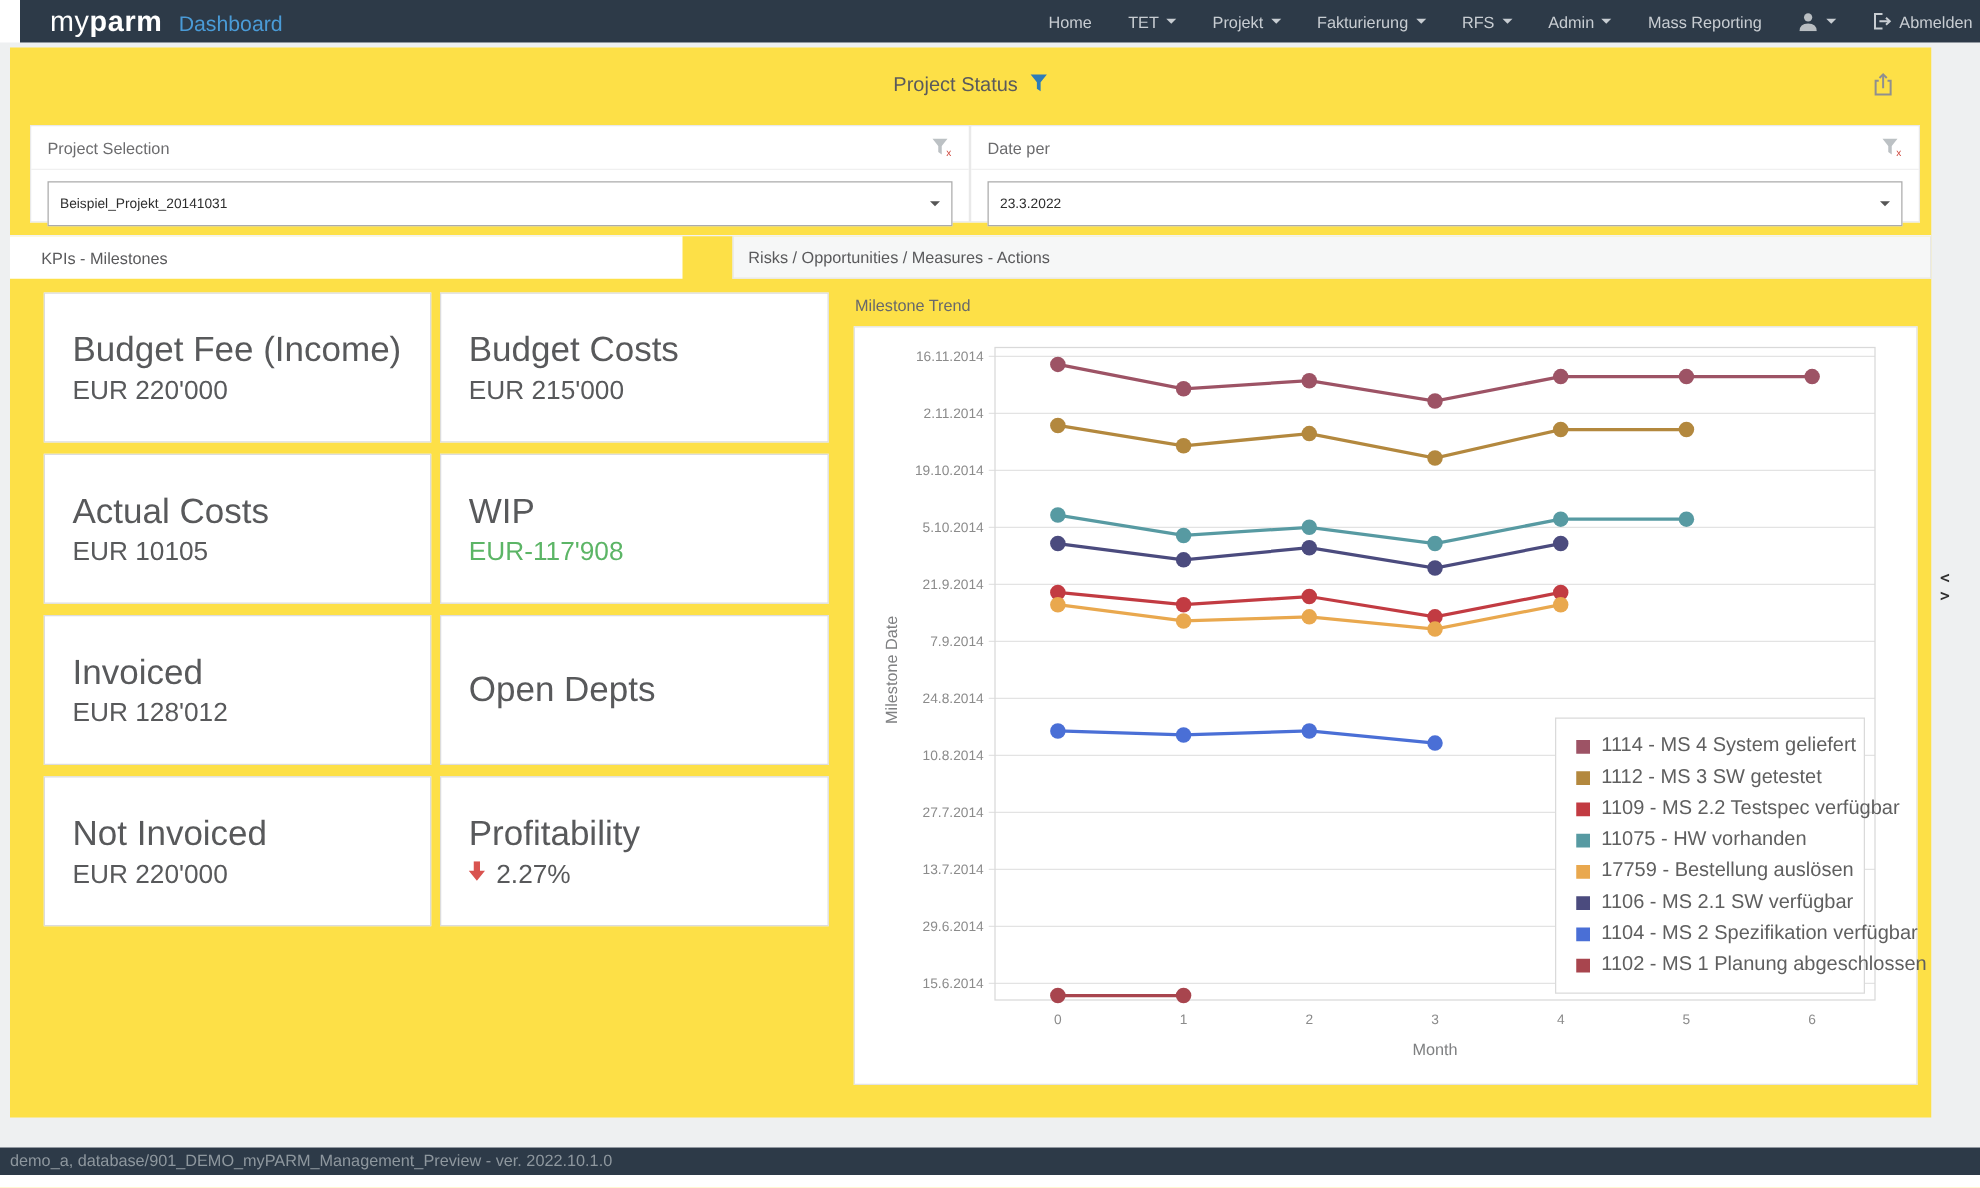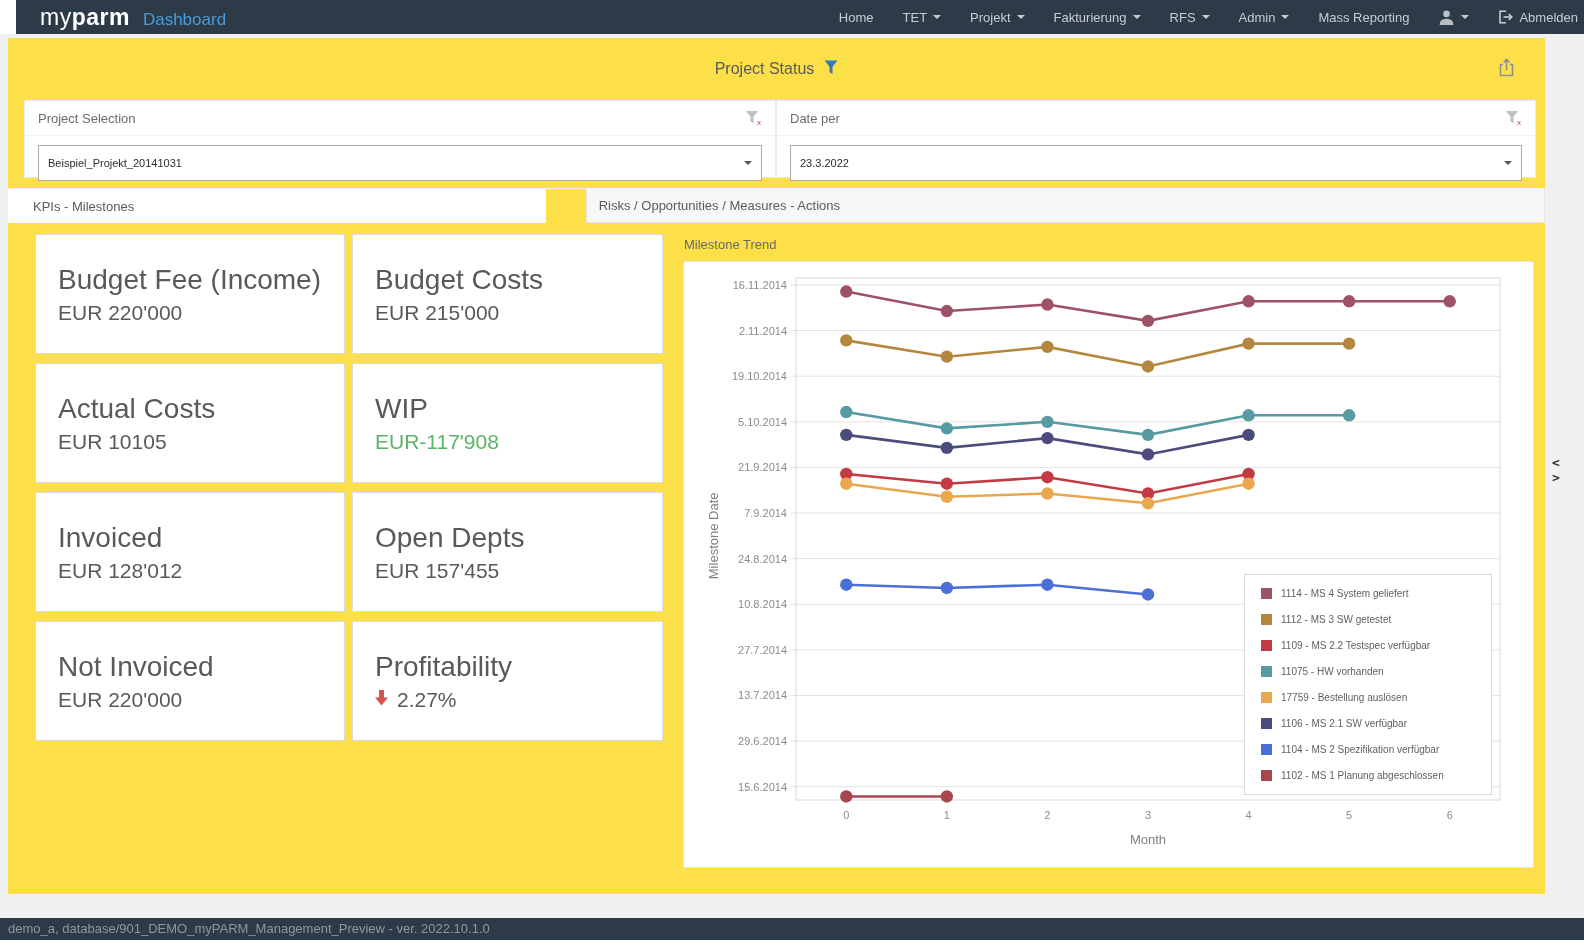--- a/index.html
+++ b/index.html
@@ -68,21 +68,21 @@
   .chart-title { font-size:13px; color:#68696b; margin:3px 0 9px 1px; }
   .chart-box { width:851px; height:607px; border:1px solid #e3e3e3; position:relative; background:#fff; }
   .chart-box svg { display:block; }
   .tick { font-size:11px; fill:#8b8b8b; font-family:"Liberation Sans", sans-serif; }
   .axis-label { font-size:13px; fill:#7f8082; font-family:"Liberation Sans", sans-serif; }
   .legend { position:absolute; left:560px; top:312px; width:248px; height:221px; background:#fff;
             border:1px solid #dadada; display:flex; flex-direction:column; justify-content:space-between;
             padding:13px 8px 13px 16px; }
   .legend-item { display:flex; align-items:center; gap:9px; cursor:pointer; }
   .swatch { width:11px; height:11px; flex:none; }
-  .legend-text { font-size:10px; color:#5f5f5f; white-space:nowrap; }
+  .legend-text { font-size:16px; color:#5f5f5f; white-space:nowrap; }
 
   
   .side-arrows { position:absolute; left:1552px; top:455px; display:flex; flex-direction:column; line-height:15px; }
   .side-arrow { font-size:13px; font-weight:700; color:#2f2f2f; cursor:pointer; font-family:"DejaVu Sans Mono", monospace; }
 
   
   .footer { position:absolute; left:0; top:918px; width:1584px; height:22px; background:#2d3a48;
             color:#8e979e; font-size:13px; line-height:22px; padding-left:8px; white-space:nowrap; }
 </style>
 </head>
@@ -229,21 +229,20 @@
       <div class="kpi-card">
         <div class="kpi-label">WIP</div>
         <div class="kpi-value green">EUR-117'908</div>
       </div>
       <div class="kpi-card">
         <div class="kpi-label">Invoiced</div>
         <div class="kpi-value">EUR 128'012</div>
       </div>
       <div class="kpi-card">
         <div class="kpi-label">Open Depts</div>
-        <div class="kpi-value">EUR 157'455</div>
       </div>
       <div class="kpi-card">
         <div class="kpi-label">Not Invoiced</div>
         <div class="kpi-value">EUR 220'000</div>
       </div>
       <div class="kpi-card">
         <div class="kpi-label">Profitability</div>
         <div class="kpi-value-row">
           <span>
             <svg width="13" height="16" viewBox="0 0 13 16">

